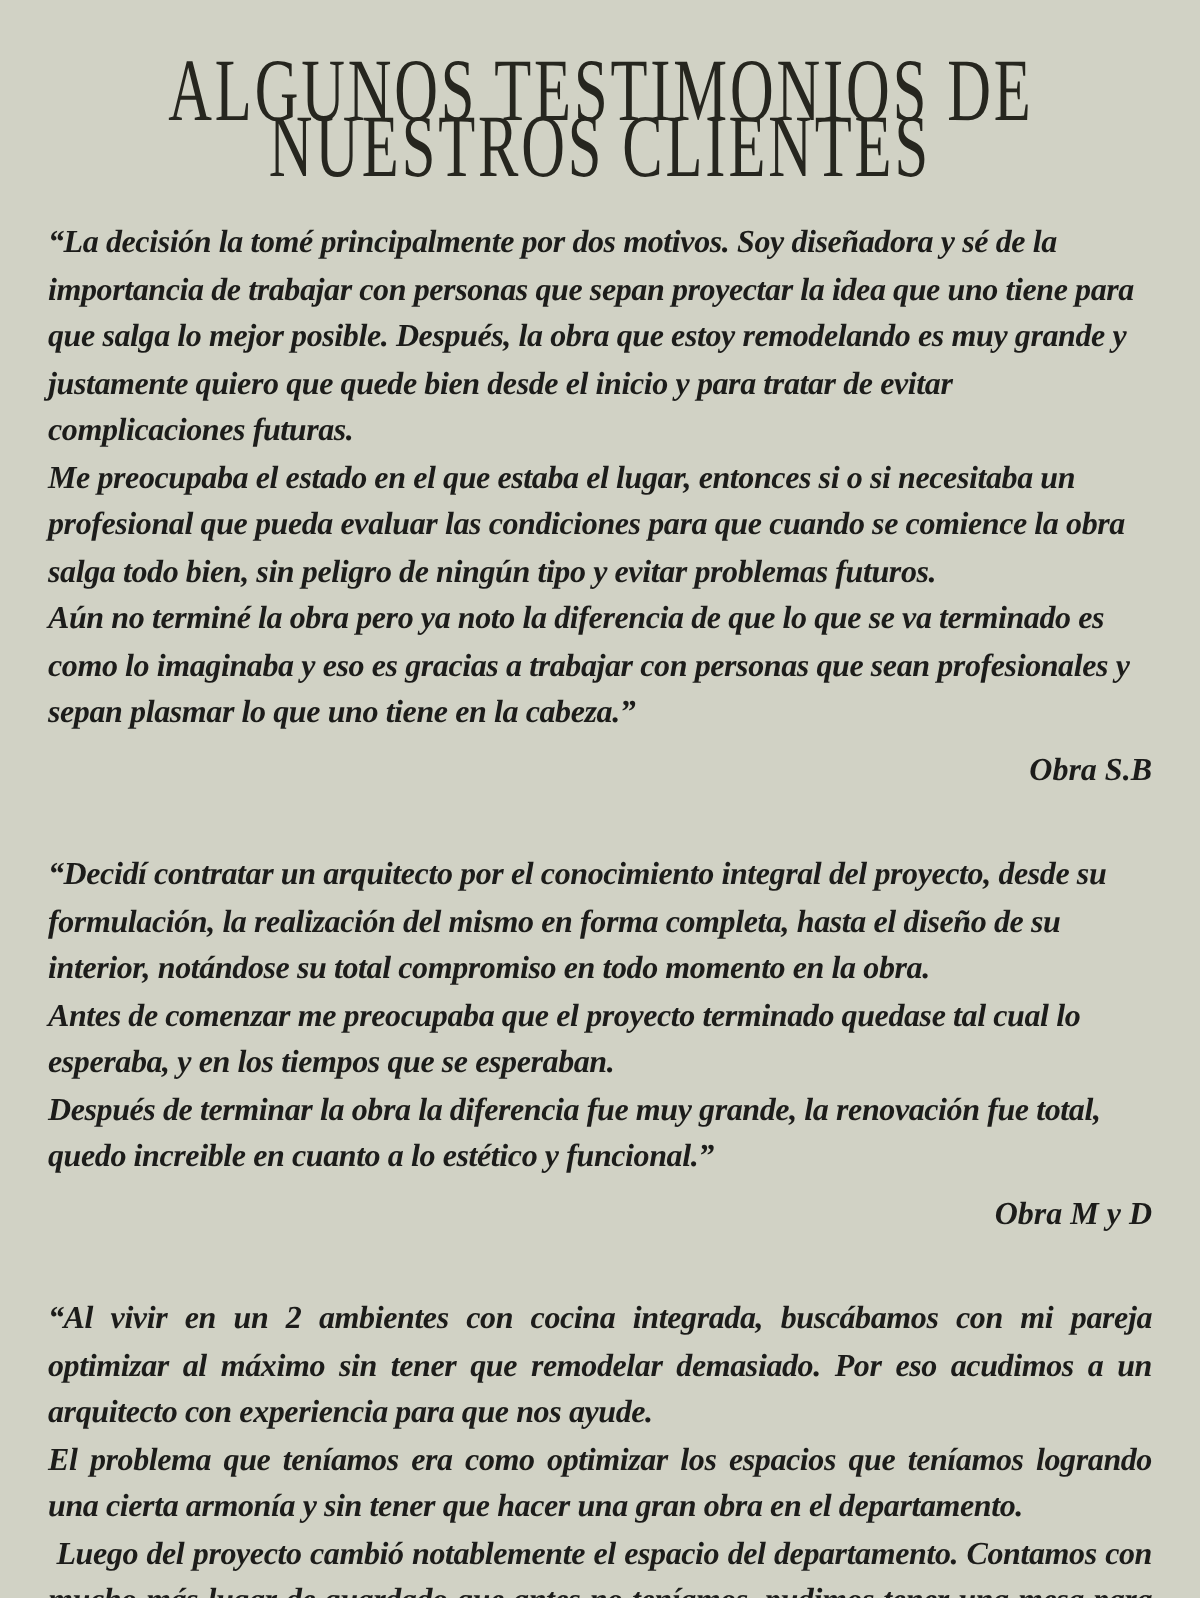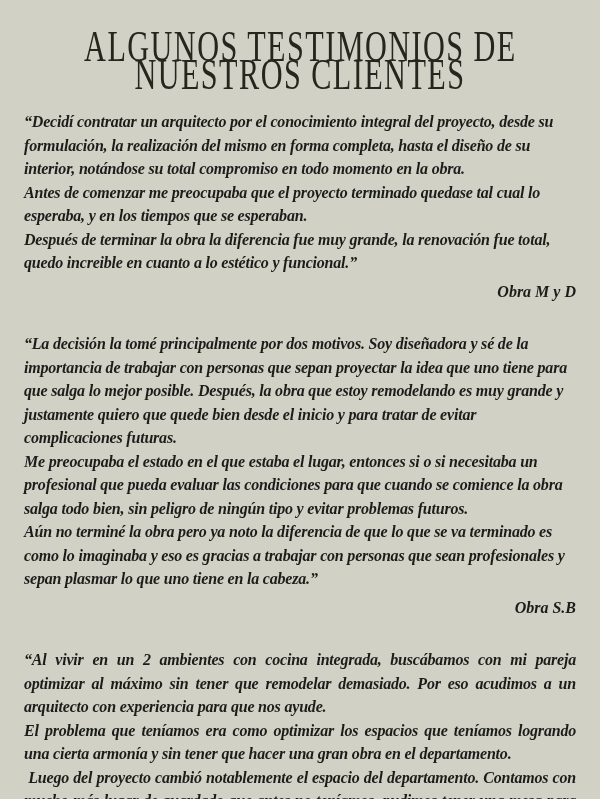--- a/index.html
+++ b/index.html
@@ -77,31 +77,31 @@
 <div class="page">
 
   <header class="title">
     <div class="title-line">ALGUNOS TESTIMONIOS DE</div>
     <div class="title-line">NUESTROS CLIENTES</div>
   </header>
 
   <main class="content">
 
     <section class="testimonial">
+      <p class="quote">“La decisión la tomé principalmente por dos motivos. Soy diseñadora y sé de la importancia de trabajar con personas que sepan proyectar la idea que uno tiene para que salga lo mejor posible. Después, la obra que estoy remodelando es muy grande y justamente quiero que quede bien desde el inicio y para tratar de evitar complicaciones futuras.
+Me preocupaba el estado en el que estaba el lugar, entonces si o si necesitaba un profesional que pueda evaluar las condiciones para que cuando se comience la obra salga todo bien, sin peligro de ningún tipo y evitar problemas futuros.
+Aún no terminé la obra pero ya noto la diferencia de que lo que se va terminado es como lo imaginaba y eso es gracias a trabajar con personas que sean profesionales y sepan plasmar lo que uno tiene en la cabeza.”</p>
+      <p class="attribution">Obra S.B</p>
+    </section>
+
+    <section class="testimonial">
       <p class="quote">“Decidí contratar un arquitecto por el conocimiento integral del proyecto, desde su formulación, la realización del mismo en forma completa, hasta el diseño de su interior, notándose su total compromiso en todo momento en la obra.
 Antes de comenzar me preocupaba que el proyecto terminado quedase tal cual lo esperaba, y en los tiempos que se esperaban.
 Después de terminar la obra la diferencia fue muy grande, la renovación fue total, quedo increible en cuanto a lo estético y funcional.”</p>
       <p class="attribution">Obra M y D</p>
-    </section>
-
-    <section class="testimonial">
-      <p class="quote">“La decisión la tomé principalmente por dos motivos. Soy diseñadora y sé de la importancia de trabajar con personas que sepan proyectar la idea que uno tiene para que salga lo mejor posible. Después, la obra que estoy remodelando es muy grande y justamente quiero que quede bien desde el inicio y para tratar de evitar complicaciones futuras.
-Me preocupaba el estado en el que estaba el lugar, entonces si o si necesitaba un profesional que pueda evaluar las condiciones para que cuando se comience la obra salga todo bien, sin peligro de ningún tipo y evitar problemas futuros.
-Aún no terminé la obra pero ya noto la diferencia de que lo que se va terminado es como lo imaginaba y eso es gracias a trabajar con personas que sean profesionales y sepan plasmar lo que uno tiene en la cabeza.”</p>
-      <p class="attribution">Obra S.B</p>
     </section>
 
     <section class="testimonial justify">
       <p class="quote">“Al vivir en un 2 ambientes con cocina integrada, buscábamos con mi pareja optimizar al máximo sin tener que remodelar demasiado. Por eso acudimos a un arquitecto con experiencia para que nos ayude.
 El problema que teníamos era como optimizar los espacios que teníamos logrando una cierta armonía y sin tener que hacer una gran obra en el departamento.
 &nbsp;Luego del proyecto cambió notablemente el espacio del departamento. Contamos con mucho más lugar de guardado que antes no teníamos, pudimos tener una mesa para recibir invitados sin que ocupe gran parte del espacio del living y aprovechamos la pared donde está la tele para sumar objetos de decoración sin tener que sumar un mueble que ocupe mucho espacio.”</p>
 
     </section>
 
   </main>

